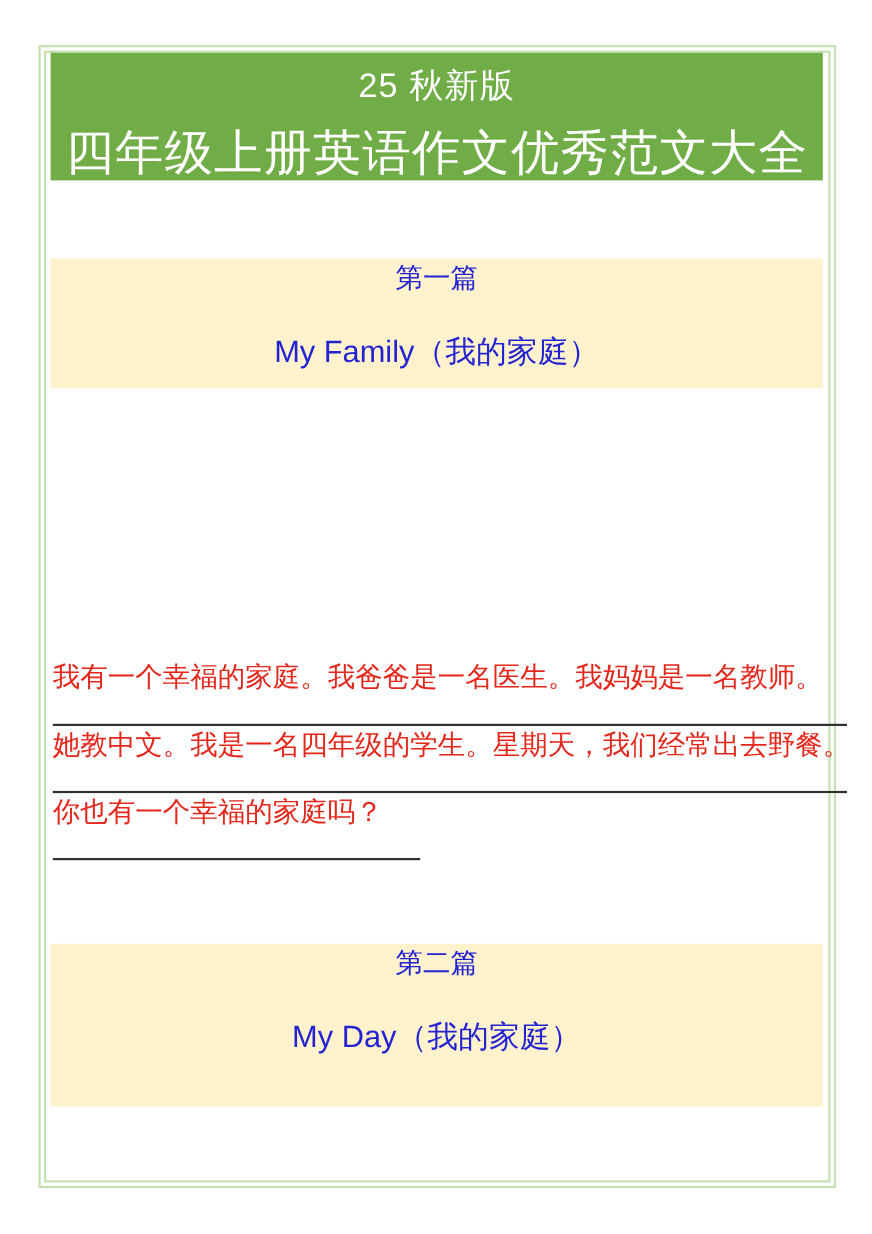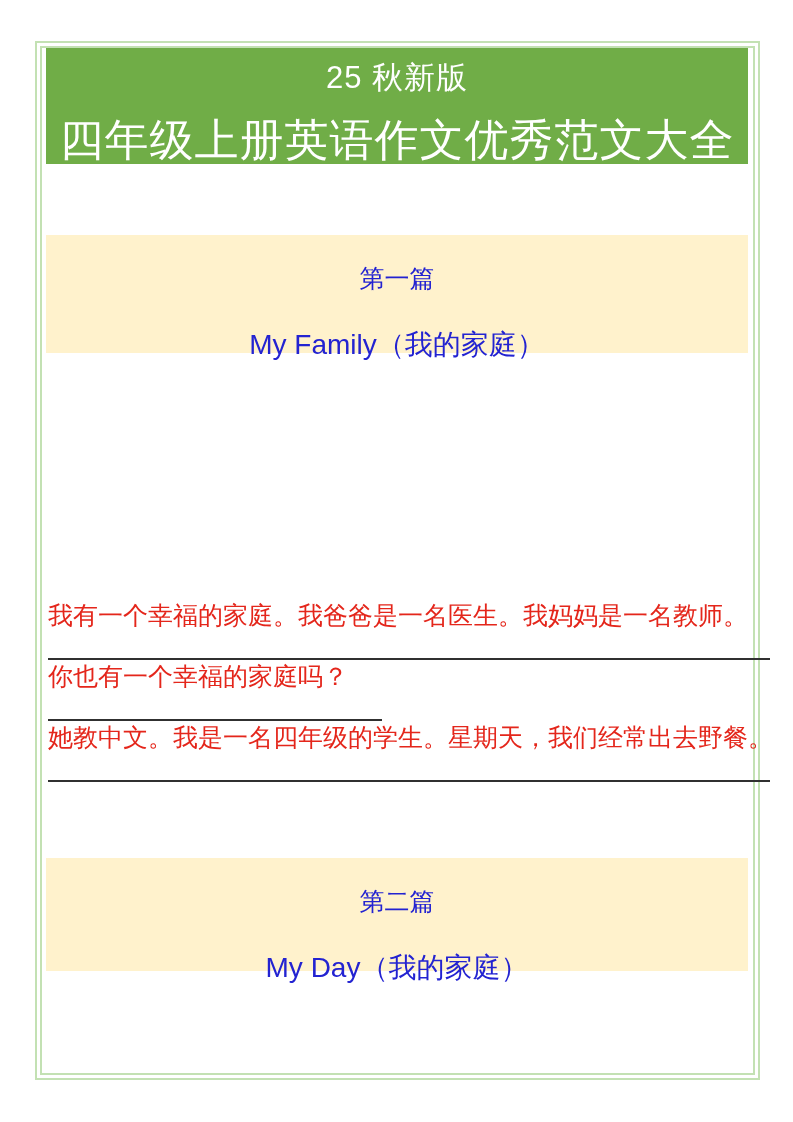--- a/index.html
+++ b/index.html
@@ -22,22 +22,22 @@
   }
   .header-line1 { font-size:31px; line-height:31px; padding-top:14px; letter-spacing:1px; }
   .header-line2 { font-size:44px; line-height:35px; margin-top:29px; letter-spacing:1px; }
 
   
   .section-box {
     position:absolute; left:46px; width:702px;
     background:#FFF2CC; text-align:center; color:#2323D1;
   }
   .section-box.first  { top:235px; height:118px; }
-  .section-box.second { top:858px; height:113px; }
-  .section-number { font-size:25px; line-height:25px; padding-top:31px; }
+  .section-box.second { top:858px; height:148px; }
+  .section-number { font-size:25px; line-height:25px; padding-top:6px; }
   .section-title  { font-size:28px; line-height:28px; margin-top:40px; }
 
   
   .english-para {
     position:absolute; left:48px; top:366px; width:698px;
     font-size:27px; line-height:62px; color:#1f1f1f;
     text-align:justify; text-indent:48px;
   }
 
   
@@ -66,25 +66,25 @@
   <div class="section-box first">
     <div class="section-number">第一篇</div>
     <div class="section-title">My Family（我的家庭）</div>
   </div>
 
 
   <div class="red-para">
     <div class="red-line full">
       <span>我有一个幸福的家庭。我爸爸是一名医生。我妈妈是一名教师。</span>
     </div>
+    <div class="red-line full">
+      <span>她教中文。我是一名四年级的学生。星期天，我们经常出去野餐。</span>
+    </div>
     <div class="red-line fit">
       <span>你也有一个幸福的家庭吗？</span>
-    </div>
-    <div class="red-line full">
-      <span>她教中文。我是一名四年级的学生。星期天，我们经常出去野餐。</span>
     </div>
   </div>
 
   <div class="section-box second">
     <div class="section-number">第二篇</div>
     <div class="section-title">My Day（我的家庭）</div>
   </div>
 
 </div>
 

